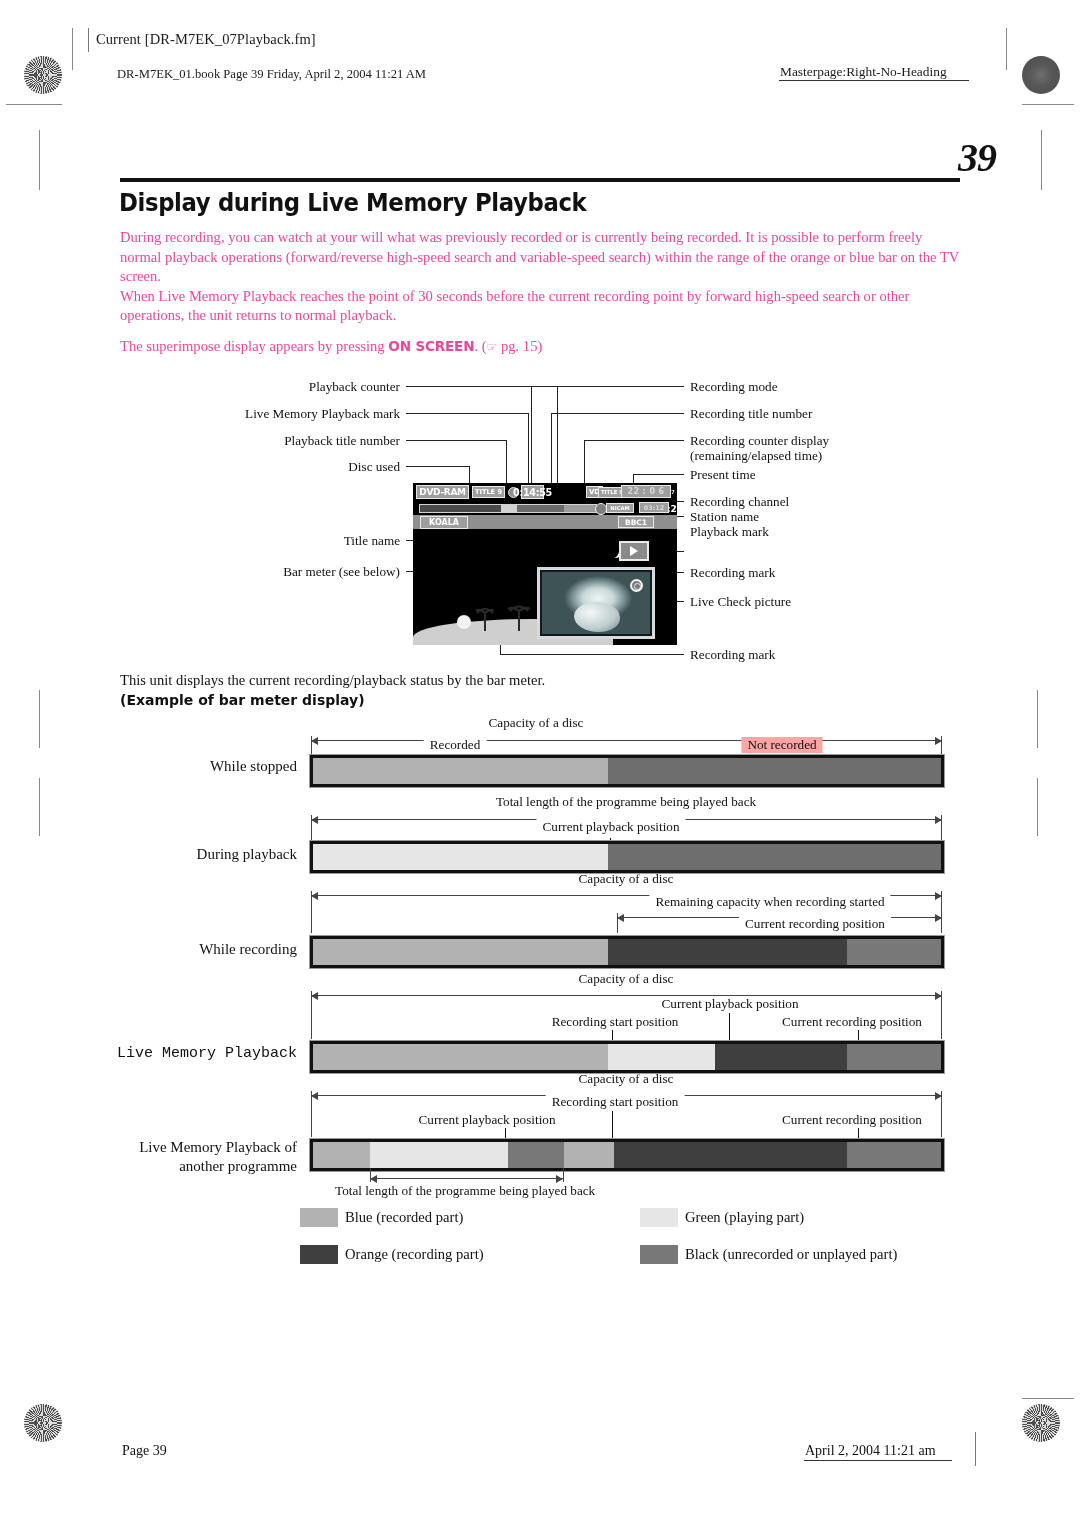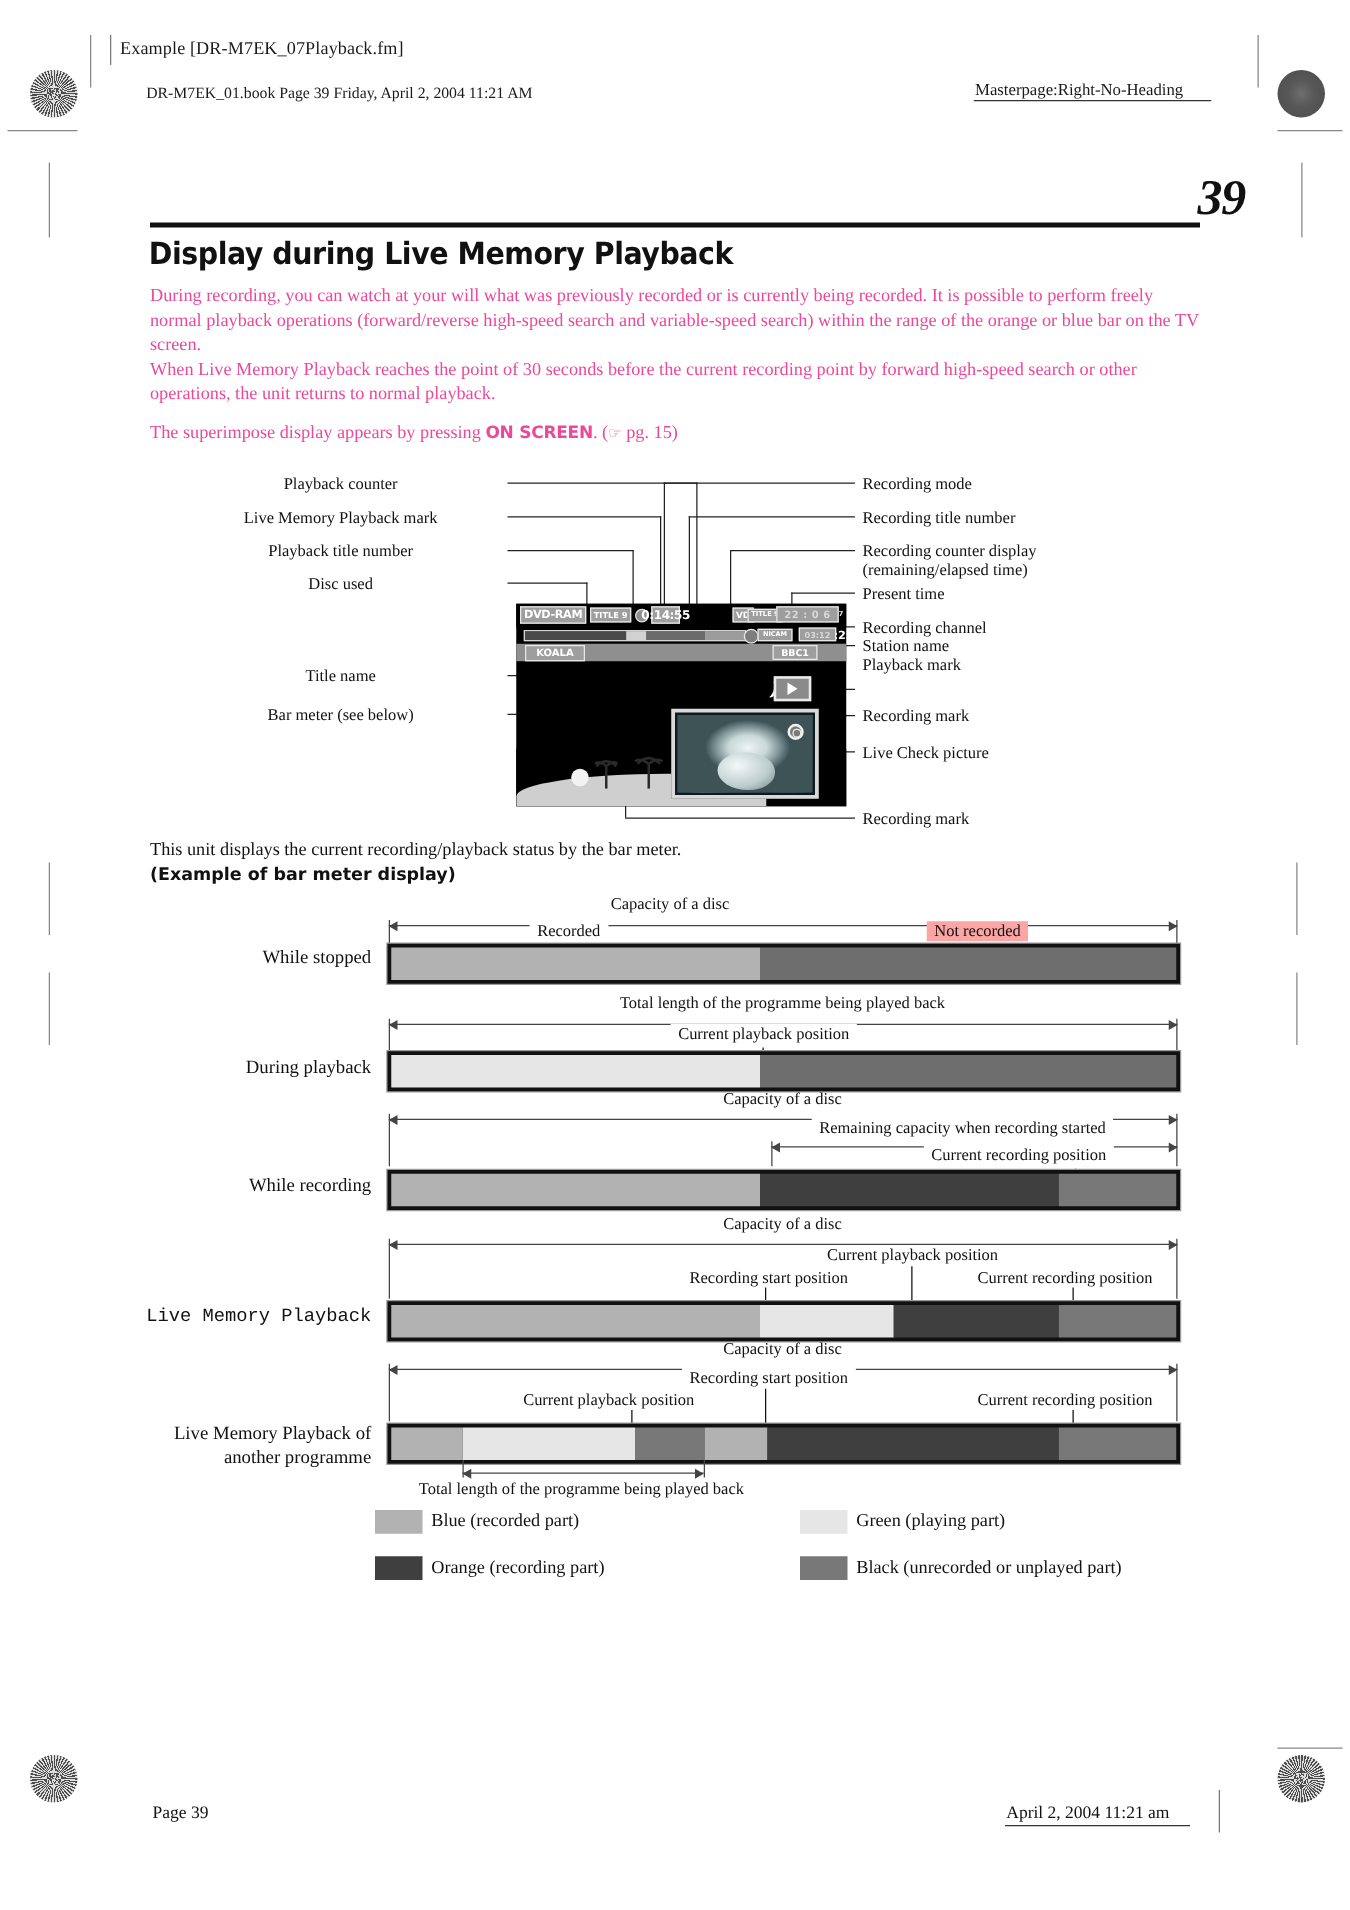--- a/index.html
+++ b/index.html
@@ -43,21 +43,21 @@
   
   .body{position:absolute;left:120px;top:228px;width:840px;font-size:14.6px;line-height:19.6px;color:#ec4899;}
   .body p{margin:0;}
   .body .gap{height:11px;}
   b{font-family:"DejaVu Sans",sans-serif;font-size:13.6px;font-weight:700;letter-spacing:-.2px;}
   .hand{font-family:"DejaVu Sans",sans-serif;font-size:12px;}
 
   
   .calloutArea{position:absolute;left:0;top:370px;width:1080px;height:300px;}
   .clabel{position:absolute;font-size:13.2px;color:#111;line-height:15.5px;white-space:nowrap;}
-  .clabel.r{text-align:center;}
+  .clabel.r{text-align:right;}
   .lead{position:absolute;background:#222;height:1.15px;}
   .leadv{position:absolute;background:#222;width:1.15px;}
 
   
   .tv{position:absolute;left:413px;top:483px;width:264px;height:162px;background:#000;}
   .tvTop{position:absolute;left:0;top:0;width:264px;height:19px;background:#000;}
   .osdbox{position:absolute;background:#9e9e9e;border:1.4px solid #e8e8e8;
      color:#fff;font-family:"DejaVu Sans",sans-serif;font-weight:700;
      display:flex;align-items:center;justify-content:center;box-sizing:border-box;}
   .osdflat{position:absolute;background:#9e9e9e;color:#fff;font-family:"DejaVu Sans",sans-serif;
@@ -138,21 +138,21 @@
 
   <div class="spotmark striped" style="left:24px;top:1404px;"></div>
   <div class="regmark" style="left:78px;top:1440px;"></div>
   <div class="regmark" style="left:525px;top:1440px;"></div>
   <div class="regmark" style="left:955px;top:1440px;"></div>
   <div class="spotmark striped" style="left:1022px;top:1404px;"></div>
   <div class="cropline" style="left:1022px;top:1398px;width:52px;height:1.2px;"></div>
   <div class="regmark nov" style="left:1022px;top:1355px;"></div>
 
   <div class="hdr-rule-v"></div>
-  <div class="hdr-filename">Example [DR-M7EK_07Playback.fm]</div>
+  <div class="hdr-filename">Current [DR-M7EK_07Playback.fm]</div>
   <div class="hdr-book">DR-M7EK_01.book  Page 39  Friday, April 2, 2004  11:21 AM</div>
   <div class="hdr-master">Masterpage:Right-No-Heading</div>
   <div class="hdr-master-rule"></div>
 
   <div class="pagenum">39</div>
   <div class="title-rule"></div>
   <div class="h1">Display during Live Memory Playback</div>
 
   <div class="body">
     <p>During recording, you can watch at your will what was previously recorded or is currently being recorded. It is possible to perform freely normal playback operations (forward/reverse high-speed search and variable-speed search) within the range of the orange or blue bar on the TV screen.</p>

